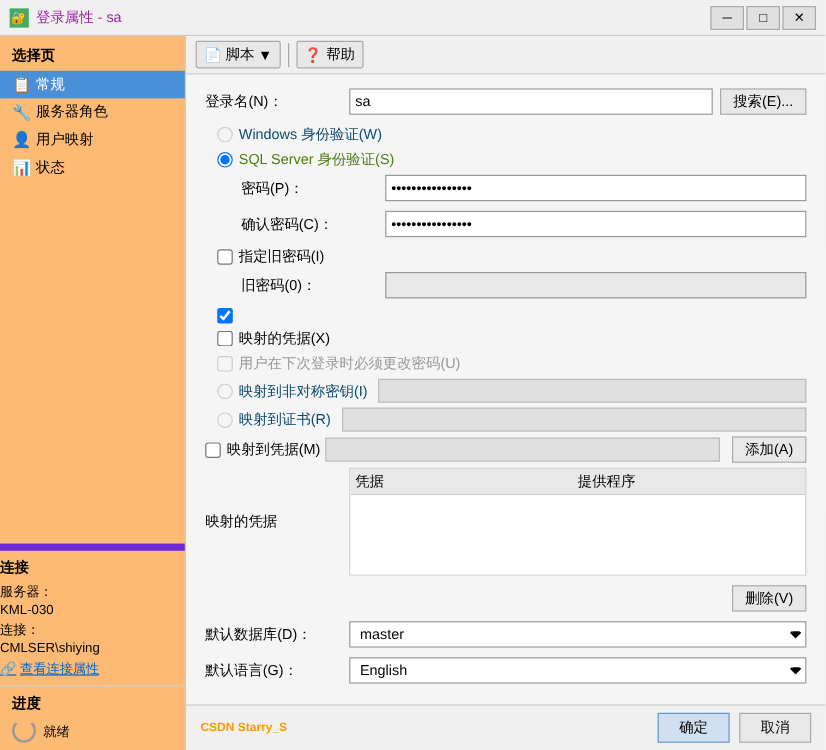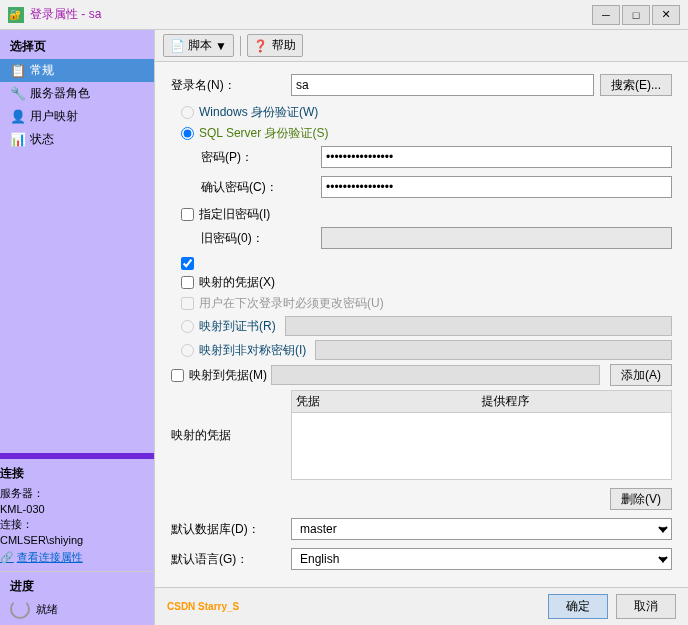--- a/index.html
+++ b/index.html
@@ -53,21 +53,21 @@
 
     
     .main-container {
       display: flex;
       height: calc(625px - 30px);
     }
 
     
     .sidebar {
       width: 155px;
-      background: #c4b5fd;
+      background: #fdba74;
       border-right: 1px solid #ccc;
       display: flex;
       flex-direction: column;
     }
     .sidebar-section-title {
       font-size: 12px;
       font-weight: bold;
       padding: 8px 10px 4px 10px;
       color: #000;
     }
@@ -472,29 +472,29 @@
         <label for="enforceExp" class="check-label">映射的凭据(X)</label>
       </div>
 
       <div class="check-row">
         <input type="checkbox" id="mustChange" disabled="" style="">
         <label for="mustChange" class="check-label disabled">用户在下次登录时必须更改密码(U)</label>
       </div>
 
       <div class="radio-row">
         <input type="radio" name="mapType" disabled="" style="">
-        <label class="radio-label">映射到证书(R)</label>
+        <label class="radio-label">映射到非对称密钥(I)</label>
         <div style="flex:1;margin-left:4px;">
           <div class="disabled-select" style="height:20px;"></div>
         </div>
       </div>
 
       <div class="radio-row">
         <input type="radio" name="mapType" disabled="" style="">
-        <label class="radio-label">映射到非对称密钥(I)</label>
+        <label class="radio-label">映射到证书(R)</label>
         <div style="flex:1;margin-left:4px;">
           <div class="disabled-select" style="height:20px;"></div>
         </div>
       </div>
 
       <div class="map-row-with-btn">
         <div style="display:flex;align-items:center;gap:5px;">
           <input type="checkbox" id="mapCred" style="">
           <label for="mapCred" class="check-label">映射到凭据(M)</label>
         </div>

